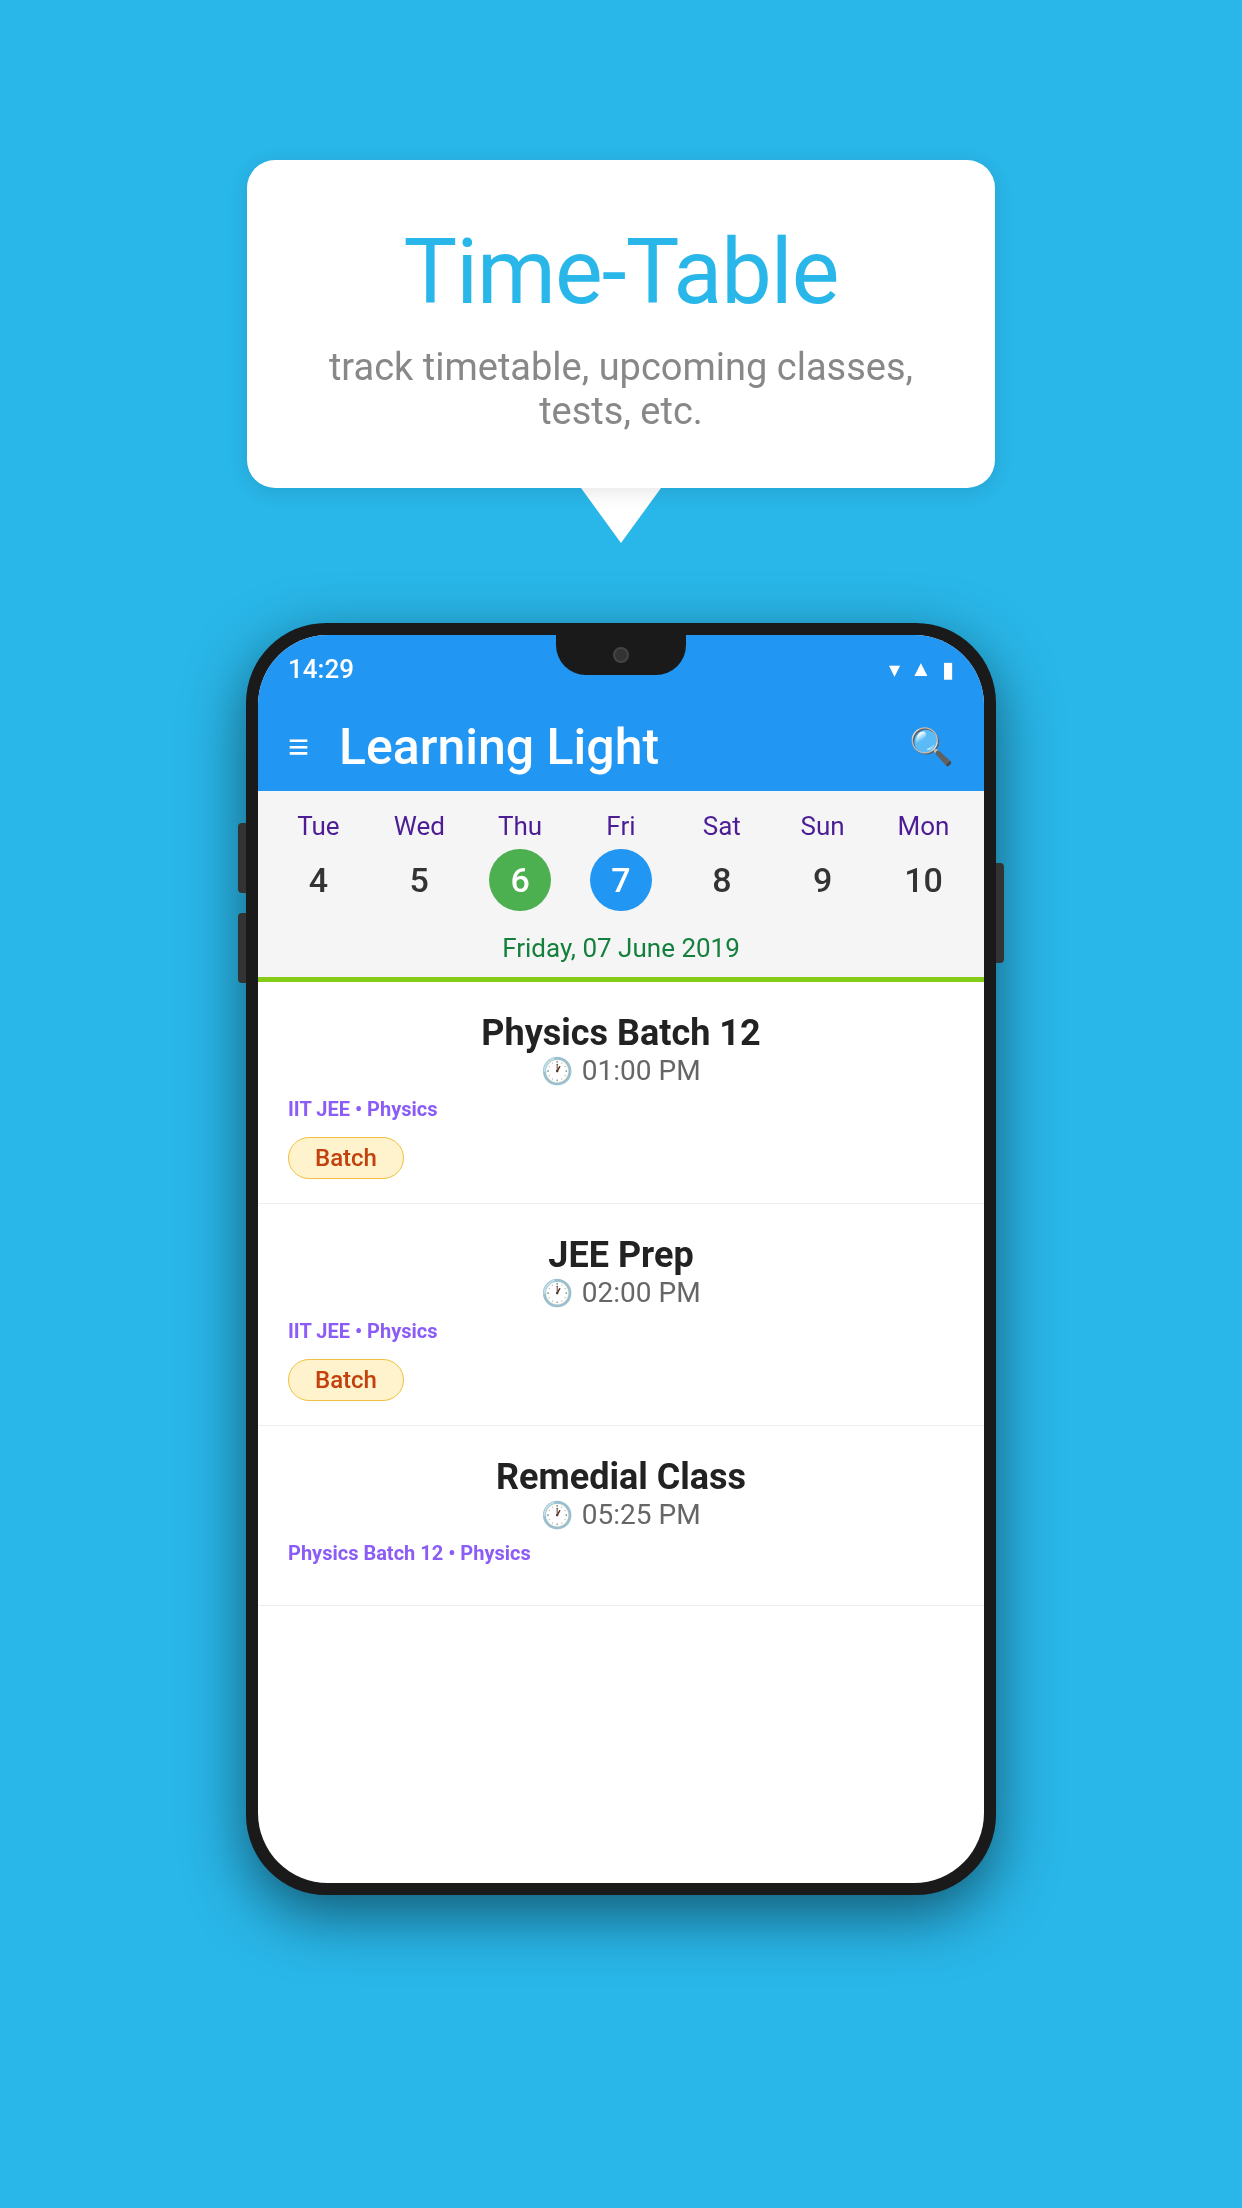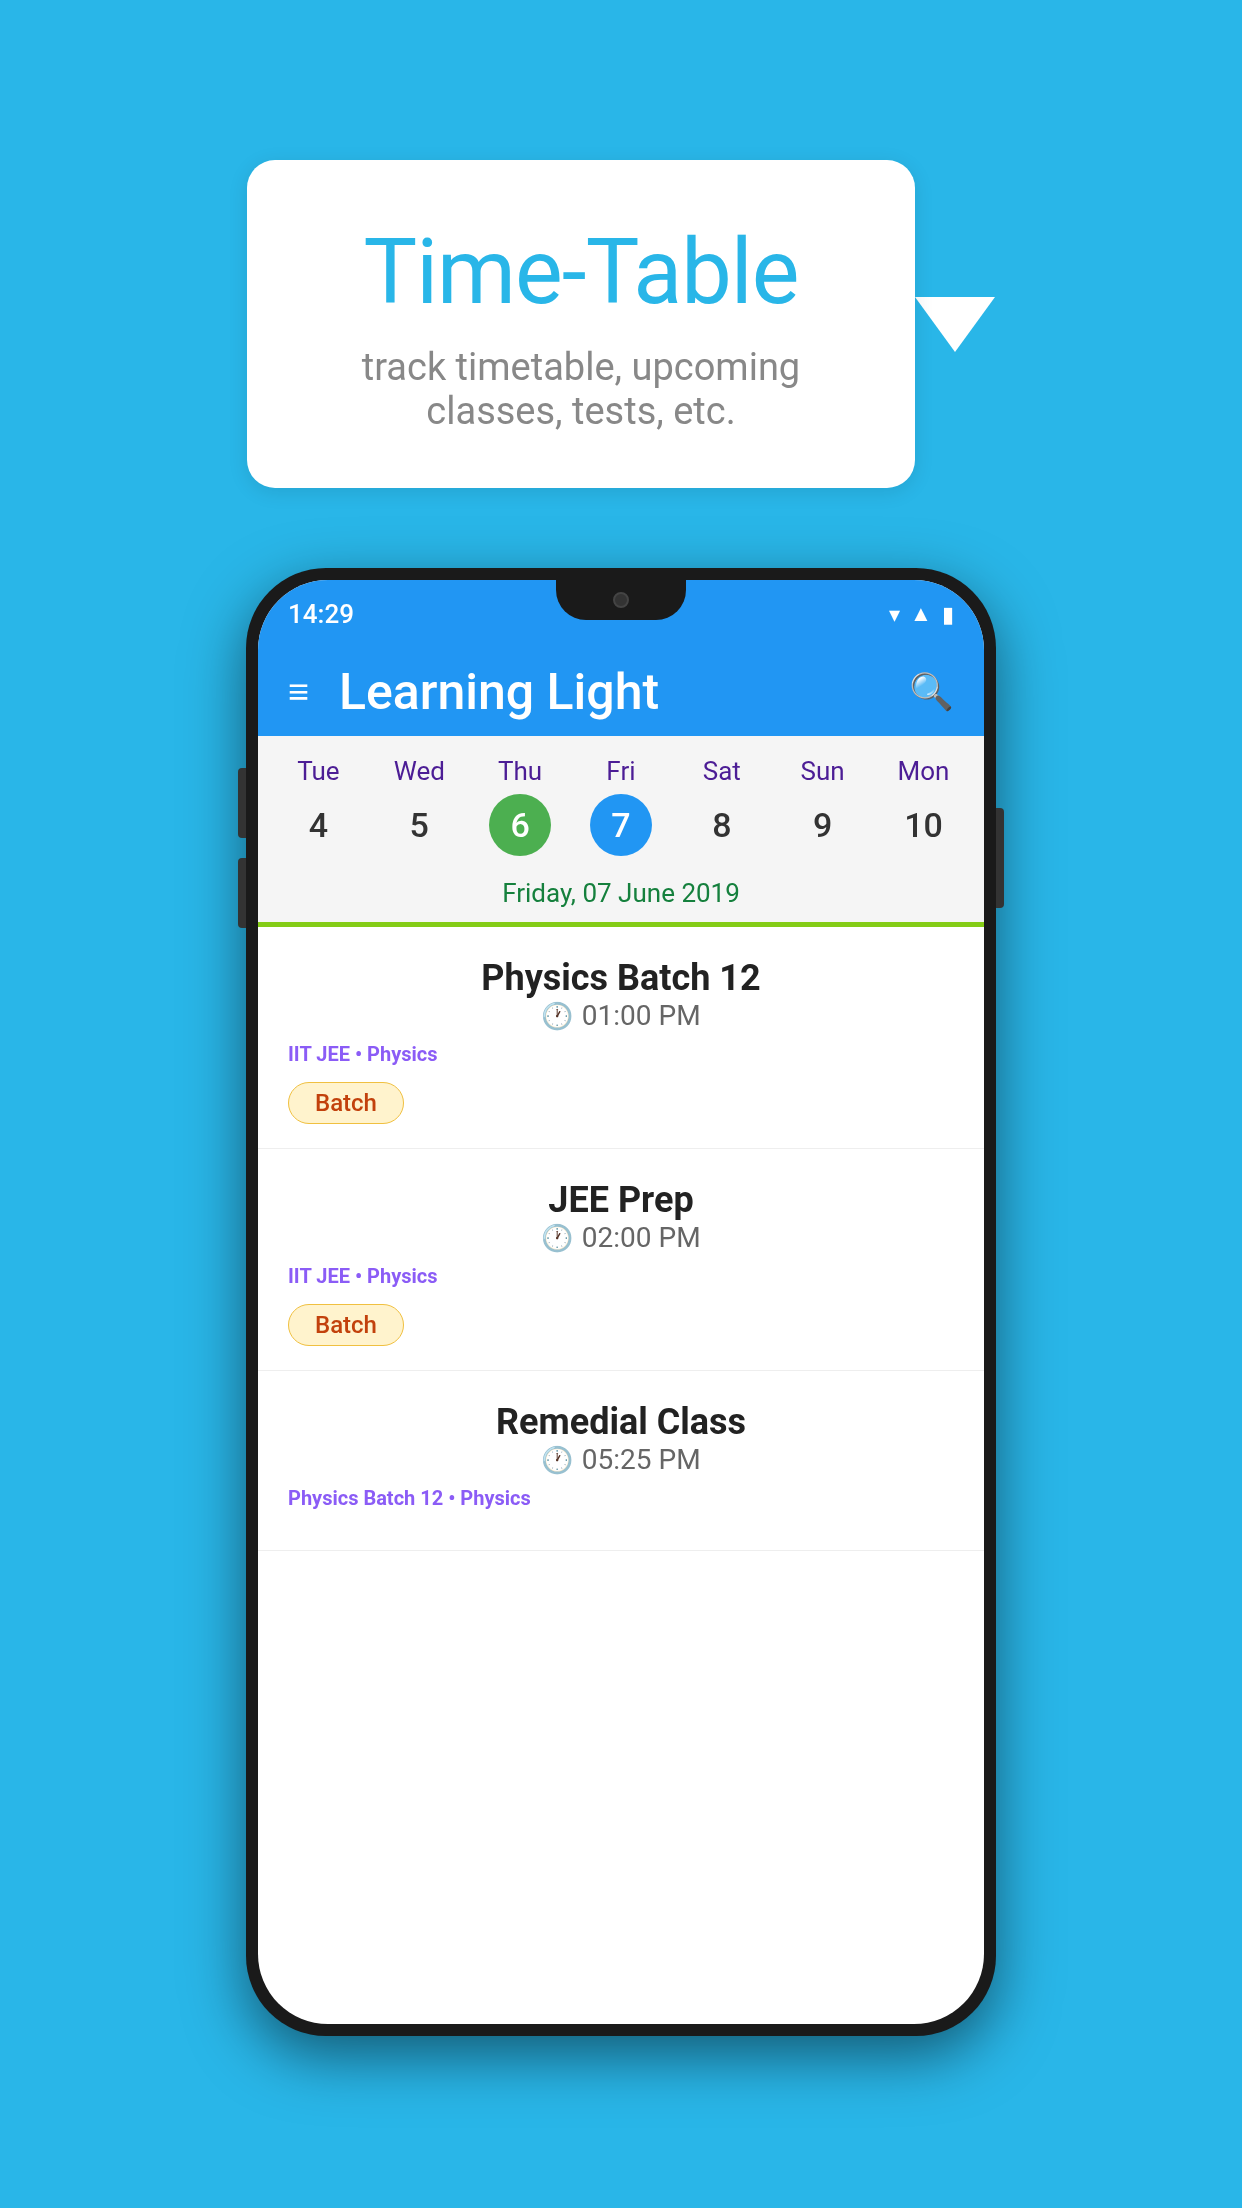--- a/index.html
+++ b/index.html
@@ -13,21 +13,21 @@
       flex-direction: column;
       align-items: center;
       font-family: 'Roboto', Arial, sans-serif;
       overflow: hidden;
     }
 
     
     .speech-bubble-container {
       margin-top: 160px;
       display: flex;
-      flex-direction: row;
+      flex-direction: column;
       align-items: center;
       width: 748px;
     }
 
     .speech-bubble {
       background: white;
       border-radius: 28px;
       padding: 60px 60px 55px;
       width: 100%;
       text-align: center;
@@ -60,21 +60,21 @@
     
     .phone-wrapper {
       margin-top: 80px;
       display: flex;
       justify-content: center;
       width: 100%;
     }
 
     .phone {
       width: 750px;
-      height: 1468px;
+      height: 1272px;
       background: #1a1a1a;
       border-radius: 80px;
       padding: 12px;
       position: relative;
       box-shadow: 0 20px 60px rgba(0,0,0,0.5);
     }
 
     .phone-inner {
       width: 100%;
       height: 100%;

